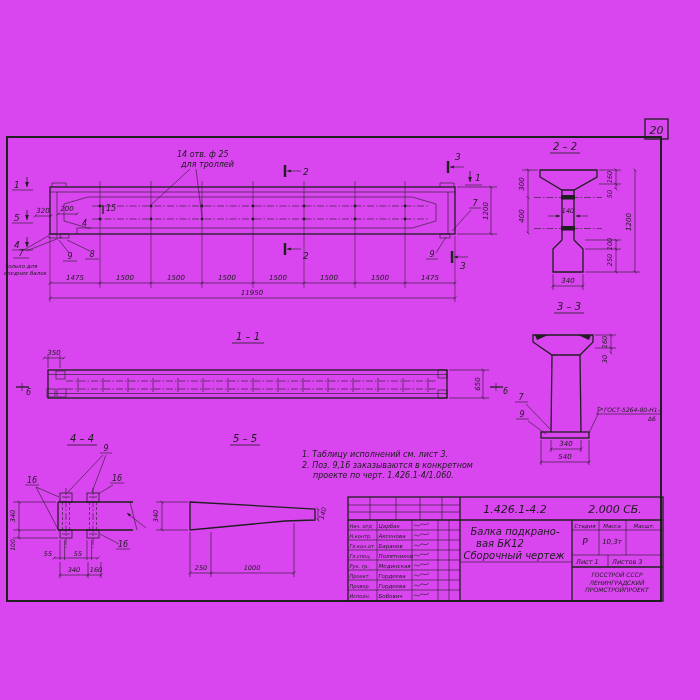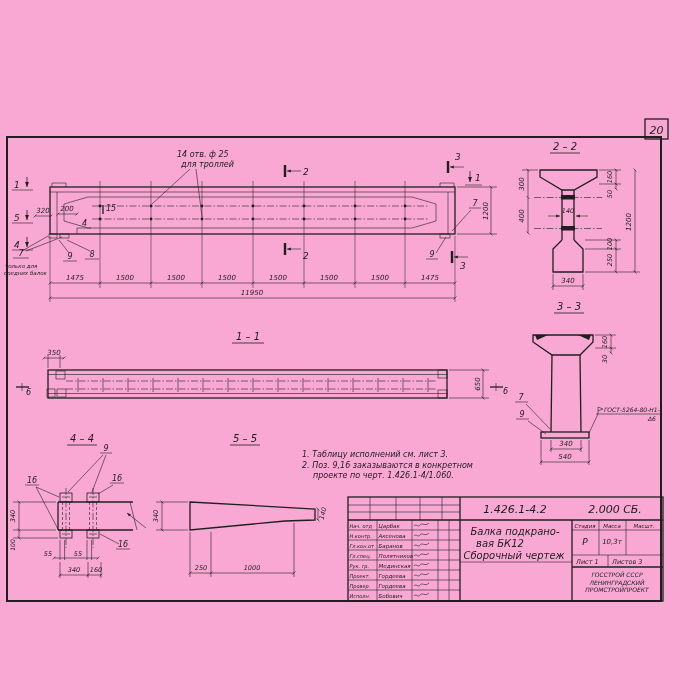--- a/index.html
+++ b/index.html
@@ -1,16 +1,16 @@
 <!DOCTYPE html>
 <html><head>
 <meta charset="utf-8">
 <style>
   html,body{margin:0;padding:0;background:#fff;}
-  #sheet{position:relative;width:700px;height:700px;background:#f9a8d4;font-family:"DejaVu Sans",sans-serif;text-decoration:underline;}
+  #sheet{position:relative;width:700px;height:700px;background:#d946ef;font-family:"DejaVu Sans",sans-serif;text-decoration:underline;}
   svg{position:absolute;left:0;top:0;}
   .ln{stroke:#1f1f1f;fill:none;stroke-width:0.8;}
   .thin{stroke-width:0.6;}
   .med{stroke-width:1.3;}
   .thick{stroke-width:2.4;}
   .frame{stroke-width:2;}
   .dash{stroke-dasharray:7 2 1.5 2;}
   .dsh2{stroke-dasharray:3 2;}
   .fillink{fill:#1f1f1f;stroke:none;}
   text{font-style:italic;fill:#1c1c1c;font-family:"DejaVu Sans",sans-serif;}

